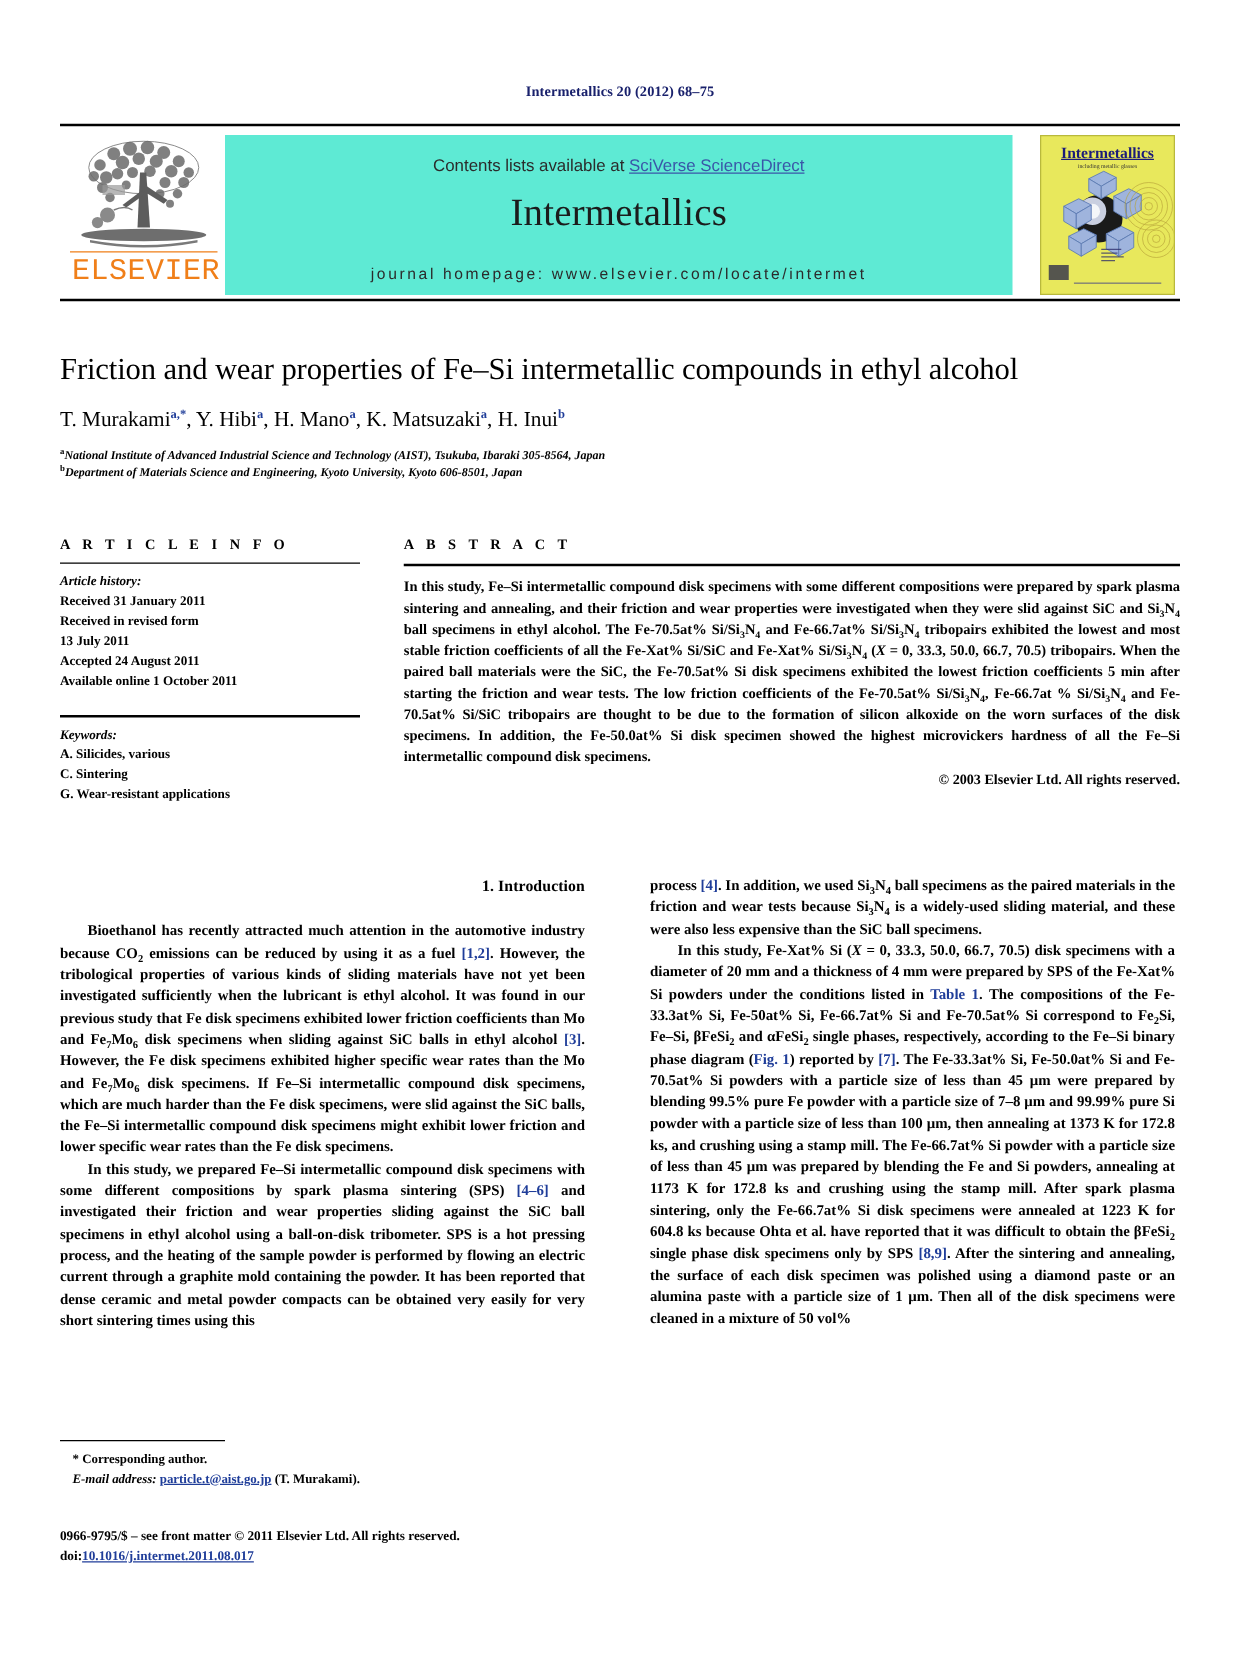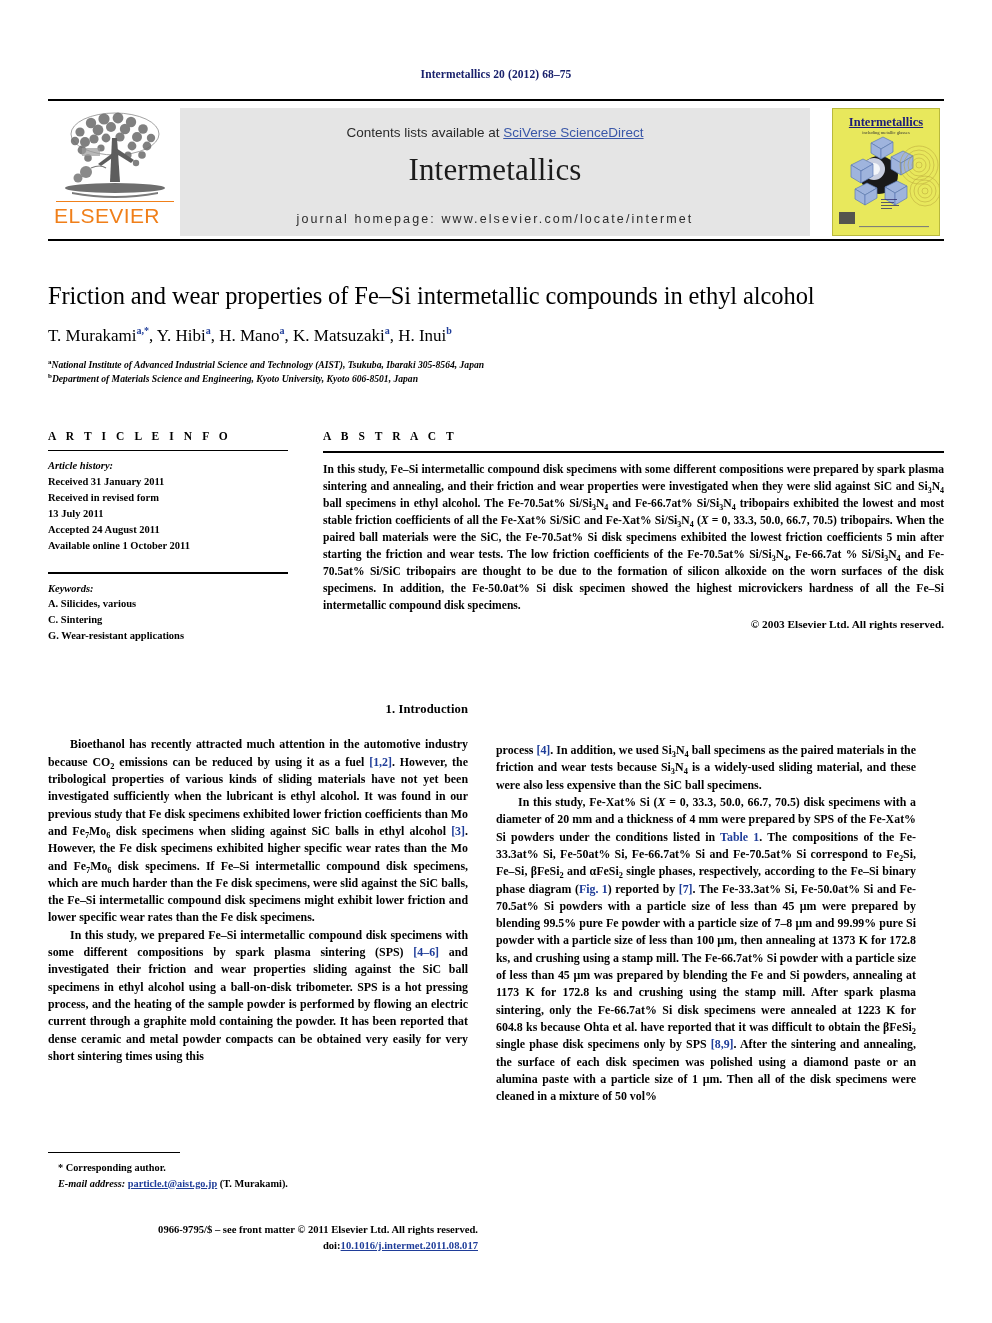--- a/index.html
+++ b/index.html
@@ -60,41 +60,41 @@
   }
   .elsevier-tree {
     position: absolute;
     left: 4px; top: 0;
     width: 114px; height: 96px;
   }
   .elsevier-word {
     position: absolute;
     left: 0; top: 96px;
     width: 122px;
-    text-align: left;
-    font-family: Liberation Sans, sans-serif;
-    font-size: 21px;
+    text-align: right;
+    font-family: Liberation Mono, monospace;
+    font-size: 24px;
     letter-spacing: 0.4px;
     color: #f07f19;
   }
   .elsevier-rule {
     position: absolute;
     left: 2px; top: 93px;
     width: 118px;
     height: 1.6px;
     background: #f07f19;
   }
 
   .grey-panel {
     position: absolute;
     left: 132px;
     top: 4px;
     width: 630px;
     height: 128px;
-    background: #e5e5e5;
+    background: #5eead4;
   }
   .contents-line {
     position: absolute;
     left: 0; right: 0;
     top: 17px;
     text-align: center;
     font-family: "Liberation Sans", sans-serif;
     font-size: 13.5px;
     color: #2b2b2b;
   }
@@ -284,21 +284,21 @@
     top: 0;
     width: 420px;
     font-family: "Liberation Serif", serif;
     font-size: 11.9px;
     font-weight: bold;
     line-height: 1.455;
     text-align: justify;
     color: #000;
   }
   .bcol-left { left: 0; }
-  .bcol-right { left: 448px; margin-top: 42px; }
+  .bcol-right { left: 472px; }
   .h2 {
     font-size: 12.6px;
     font-weight: bold;
     margin: 0 0 18px 0;
     text-align: right;
     letter-spacing: 0.1px;
   }
   .h2.spaced { margin-top: 26px; }
   .para { margin: 0; text-indent: 22px; }
   .para + .para { margin-top: 0; }
@@ -332,21 +332,20 @@
 
   .issn-block {
     position: absolute;
     left: 48px;
     top: 1222px;
     width: 430px;
     font-family: "Liberation Serif", serif;
     font-size: 10.6px;
     font-weight: bold;
     line-height: 1.5;
-    text-align: right;
   }
   .doi-link { color: #1f3d99; }
 </style>
 </head>
 <body>
 
 <div class="page">
 
   <div class="running-head">Intermetallics 20 (2012) 68–75</div>
 

